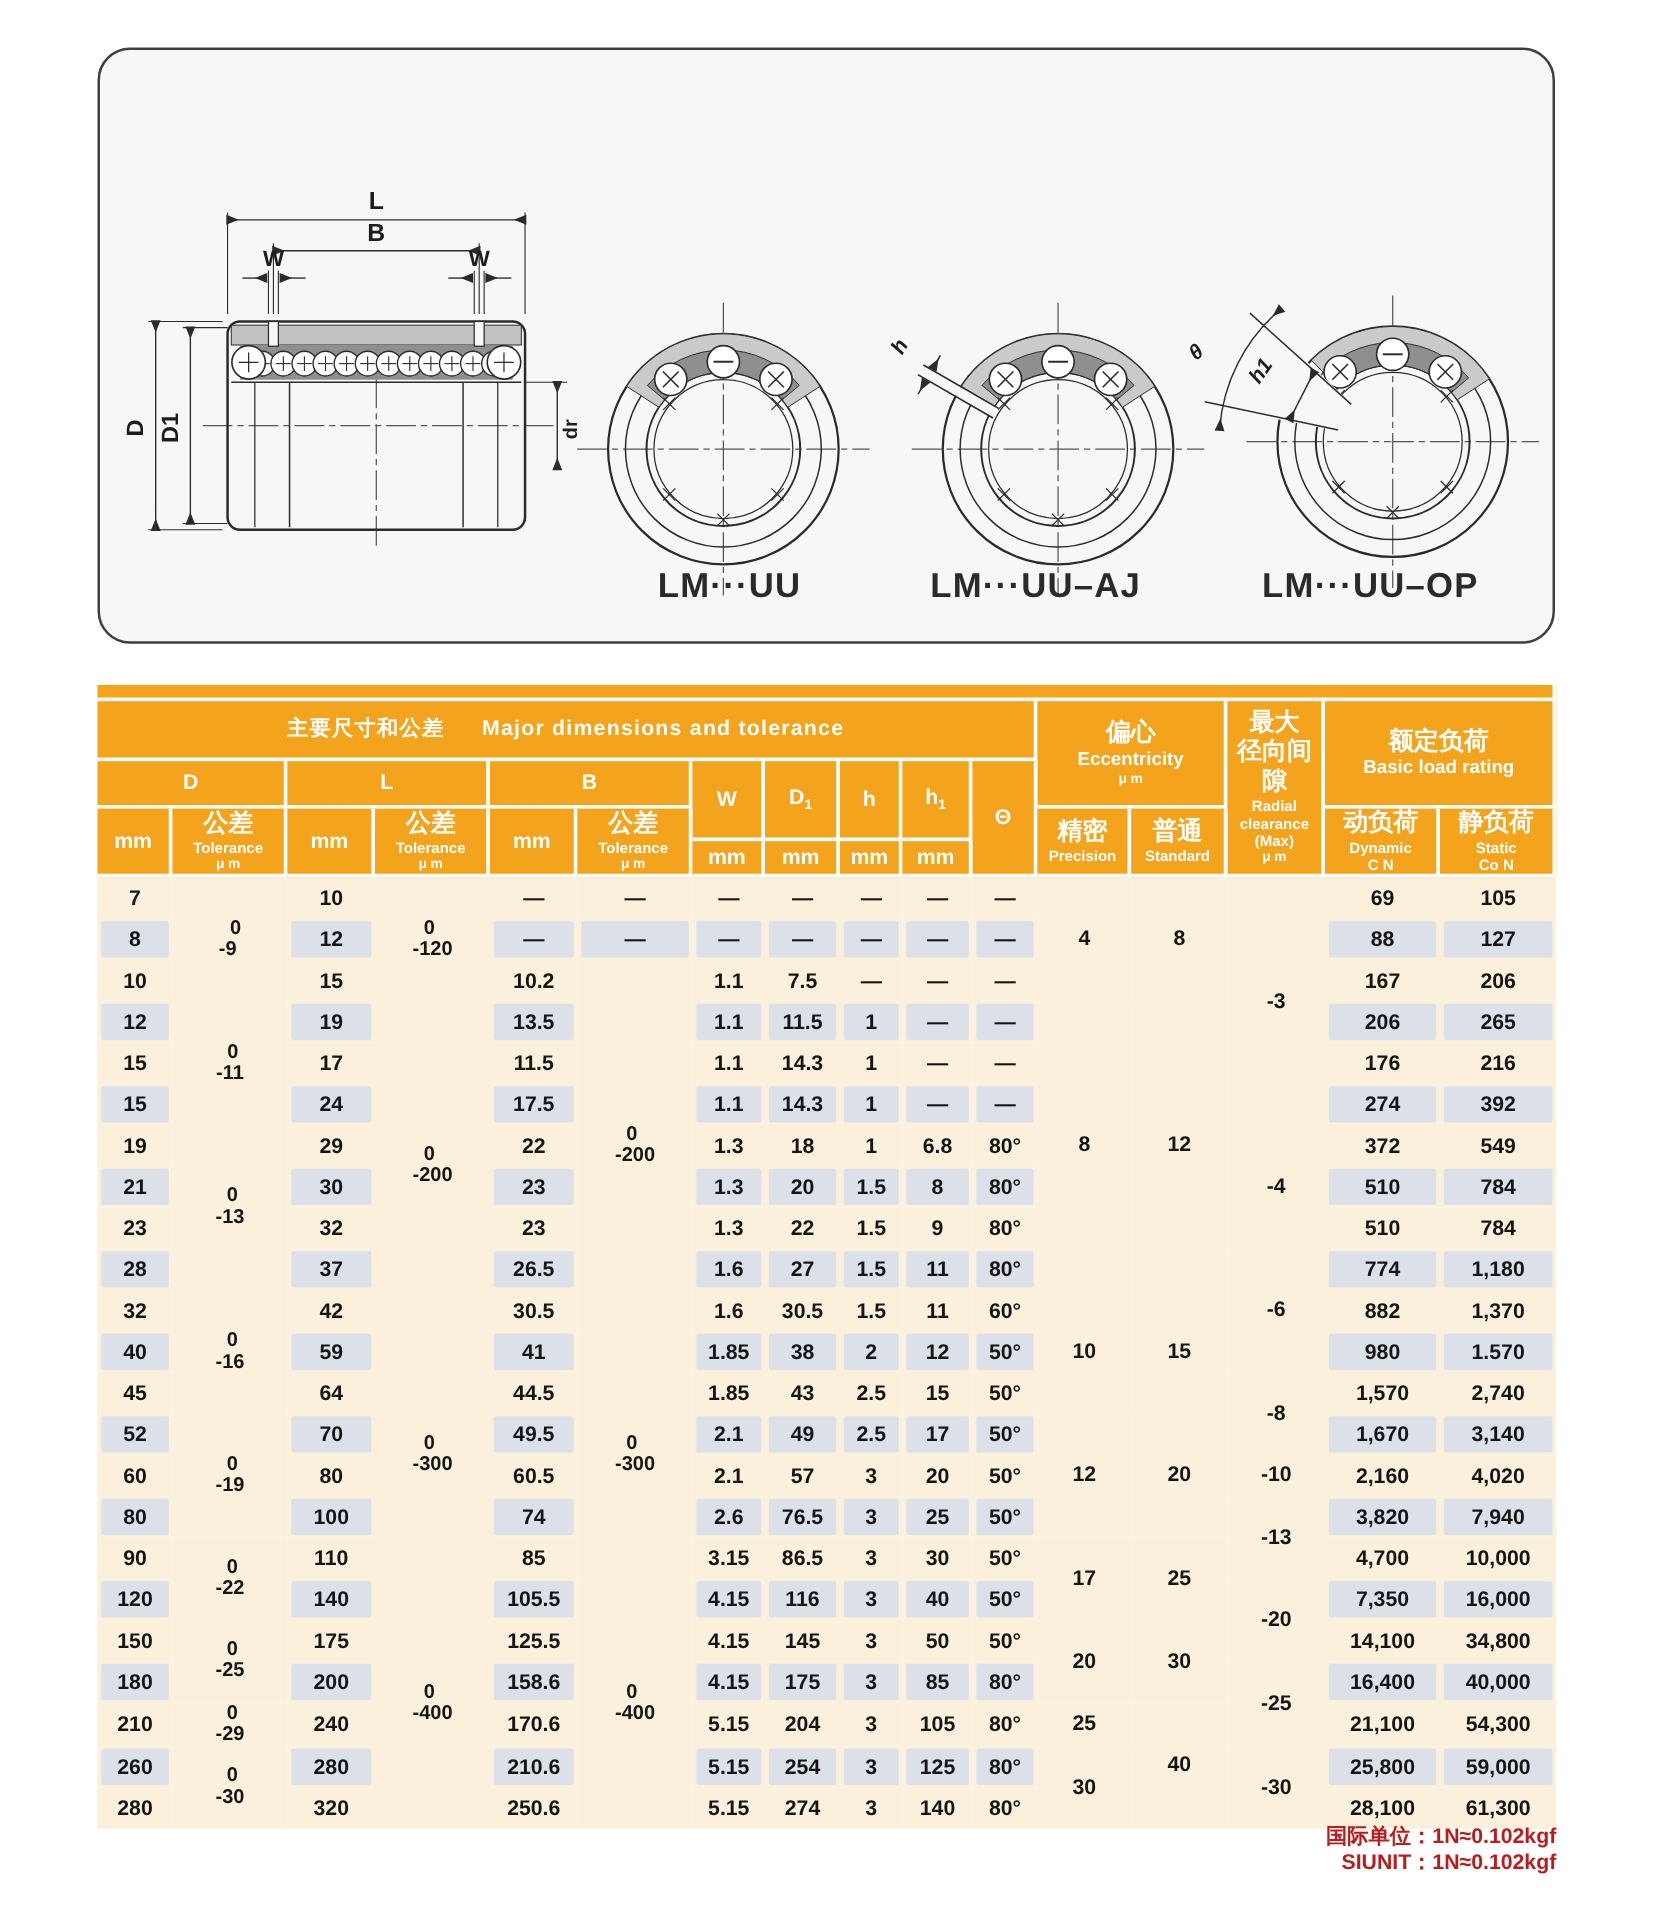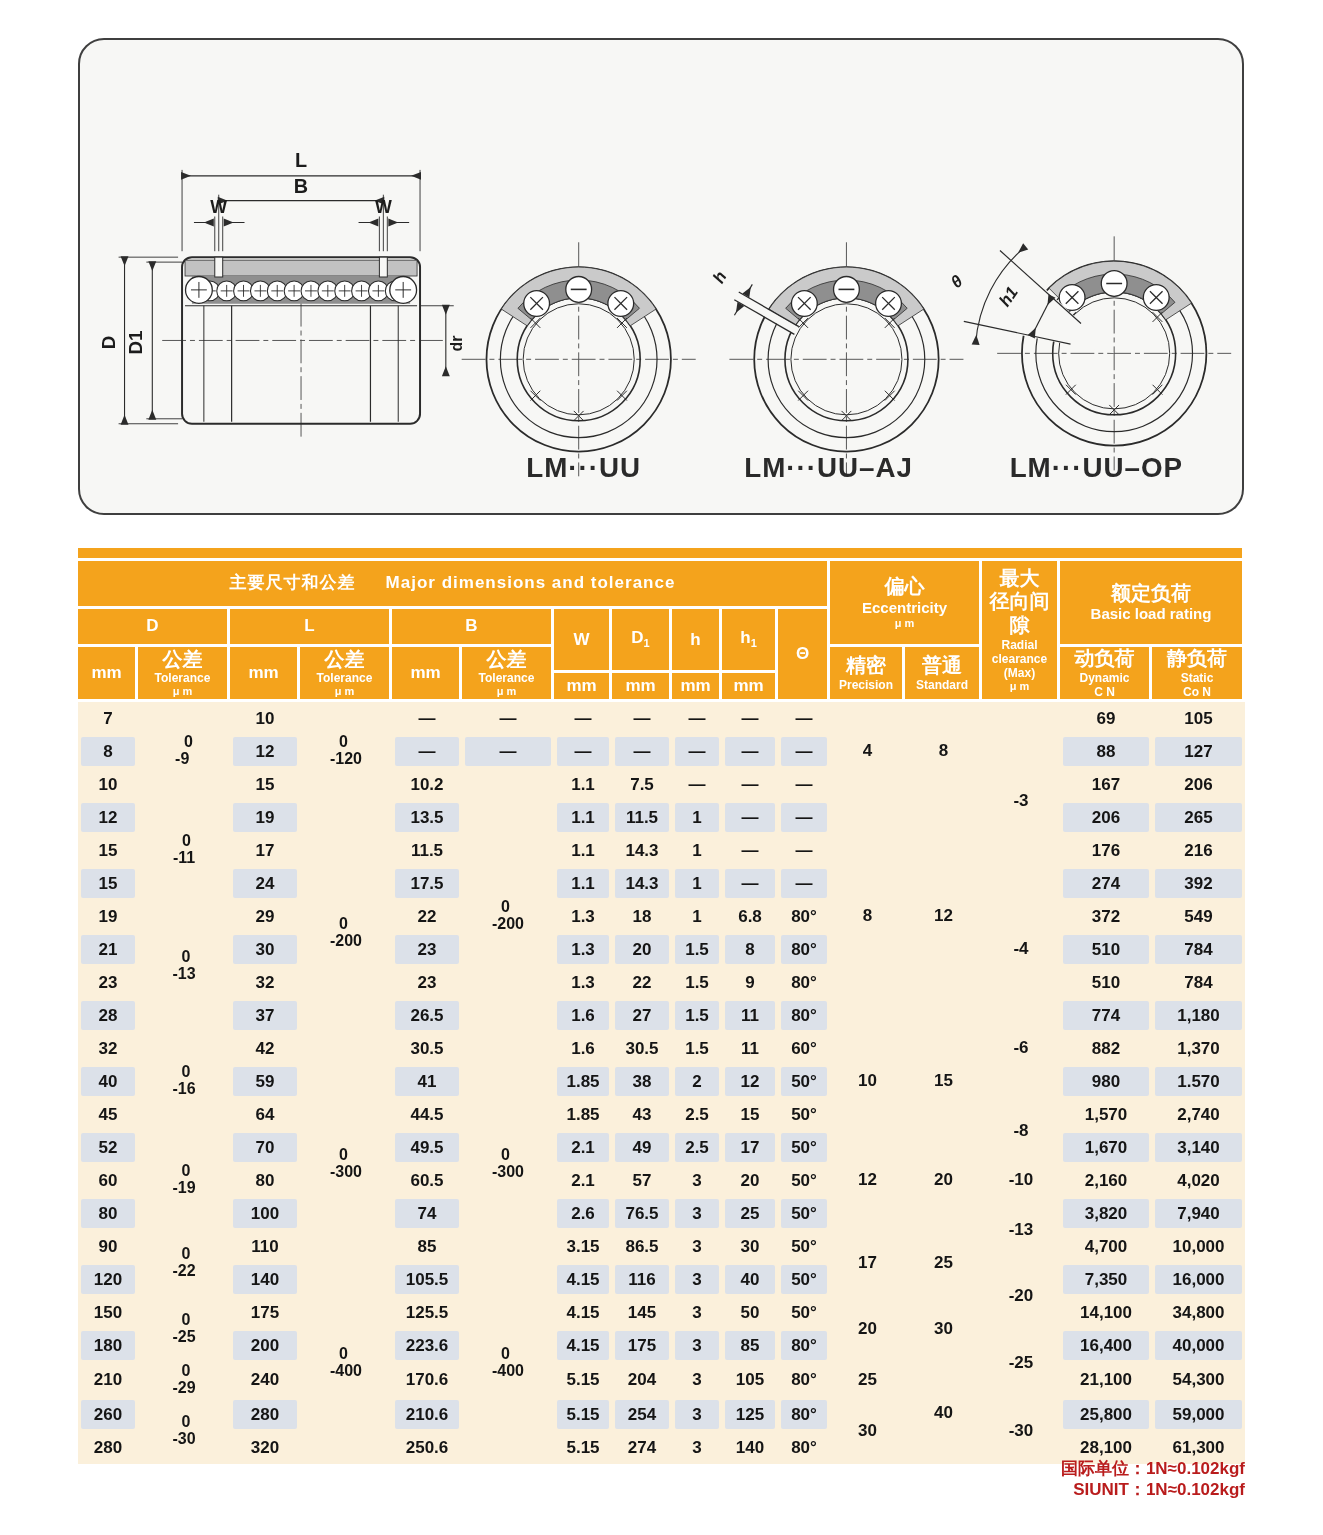--- a/index.html
+++ b/index.html
@@ -1056,21 +1056,21 @@
         </td>
       </tr>
       <tr>
         <td>
           <div class="c sh">180</div>
         </td>
         <td>
           <div class="c sh">200</div>
         </td>
         <td>
-          <div class="c sh">223.6</div>
+          <div class="c sh">158.6</div>
         </td>
         <td>
           <div class="c sh">4.15</div>
         </td>
         <td>
           <div class="c sh">175</div>
         </td>
         <td>
           <div class="c sh">3</div>
         </td>

